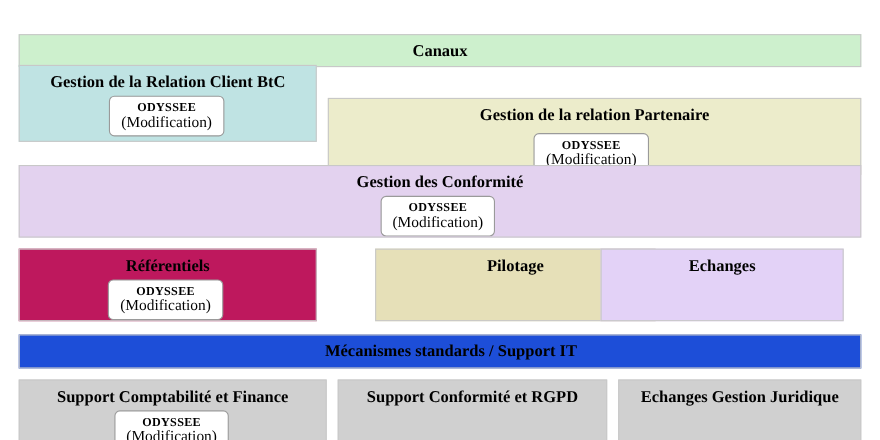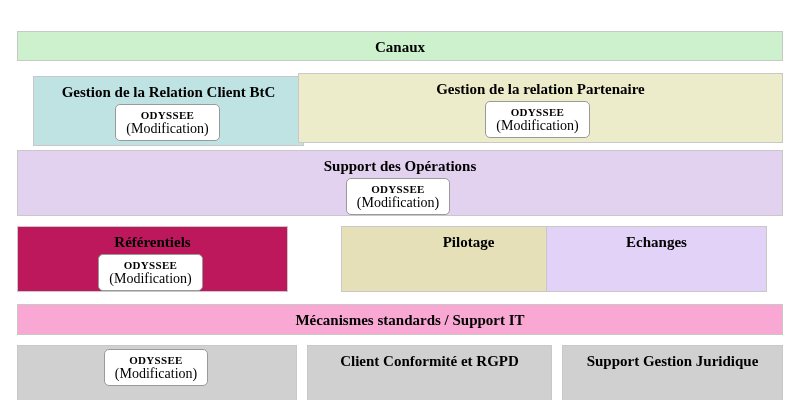--- a/index.html
+++ b/index.html
@@ -61,22 +61,22 @@
   }
 
   .odyssee-sub {
     font-size: 14px;
     line-height: 13px;
     color: #000000;
   }
 
   
   .b-canaux        { left: 17px;  top: 31px;  width: 766px; height: 30px; }
-  .b-btc           { left: 17px;  top: 76px;  width: 271px; height: 70px; margin-left: 16px; }
-  .b-partenaire    { left: 298px; top: 73px;  width: 485px; height: 70px; }
+  .b-btc           { left: 17px;  top: 59px;  width: 271px; height: 70px; }
+  .b-partenaire    { left: 298px; top: 89px;  width: 485px; height: 70px; justify-content: space-between; }
   .b-operations    { left: 17px;  top: 150px; width: 766px; height: 66px; }
   .b-referentiels  { left: 17px;  top: 226px; width: 271px; height: 66px; }
   .b-pilotage      { left: 297px; top: 226px; width: 255px; height: 66px; }
   .b-echanges      { left: 546px; top: 226px; width: 221px; height: 66px; }
   .b-mecanismes    { left: 17px;  top: 304px; width: 766px; height: 31px; }
   .b-comptabilite  { left: 17px;  top: 345px; width: 280px; height: 60px; }
   .b-conformite    { left: 307px; top: 345px; width: 245px; height: 60px; }
   .b-juridique     { left: 562px; top: 345px; width: 221px; height: 60px; }
 
   
@@ -110,21 +110,21 @@
     <div class="band-title">Gestion de la relation Partenaire</div>
     <div class="ody-wrap part">
       <div class="odyssee-box">
         <div class="odyssee-name">ODYSSEE</div>
         <div class="odyssee-sub">(Modification)</div>
       </div>
     </div>
   </div>
 
   <div class="band b-operations" style="background-color: rgb(227, 210, 239);">
-    <div class="band-title">Support des Opérations</div>
+    <div class="band-title">Gestion des Conformité</div>
     <div class="ody-wrap op">
       <div class="odyssee-box">
         <div class="odyssee-name">ODYSSEE</div>
         <div class="odyssee-sub">(Modification)</div>
       </div>
     </div>
   </div>
 
   <div class="band b-referentiels" style="background-color: #be185d;">
     <div class="band-title">Référentiels</div>
@@ -137,34 +137,35 @@
   </div>
 
   <div class="band b-pilotage" style="background-color: rgb(230, 224, 184); margin-left: 44px;">
     <div class="band-title">Pilotage</div>
   </div>
 
   <div class="band b-echanges" style="background-color: rgb(227, 210, 247);">
     <div class="band-title">Echanges</div>
   </div>
 
-  <div class="band b-mecanismes" style="background-color: #f9a8d4; padding-left: 20px;">
+  <div class="band b-mecanismes" style="background-color: #1d4ed8; padding-left: 20px;">
     <div class="band-title">Mécanismes standards / Support IT</div>
   </div>
 
   <div class="band b-comptabilite" style="background-color: rgb(208, 208, 208);">
+    <div class="band-title">Support Comptabilité et Finance</div>
     <div class="ody-wrap cpt">
       <div class="odyssee-box">
         <div class="odyssee-name">ODYSSEE</div>
         <div class="odyssee-sub">(Modification)</div>
       </div>
     </div>
   </div>
 
   <div class="band b-conformite" style="background-color: rgb(208, 208, 208);">
-    <div class="band-title">Client Conformité et RGPD</div>
+    <div class="band-title">Support Conformité et RGPD</div>
   </div>
 
   <div class="band b-juridique" style="background-color: rgb(208, 208, 208);">
-    <div class="band-title">Support Gestion Juridique</div>
+    <div class="band-title">Echanges Gestion Juridique</div>
   </div>
 
 </div>
 
 </body></html>

